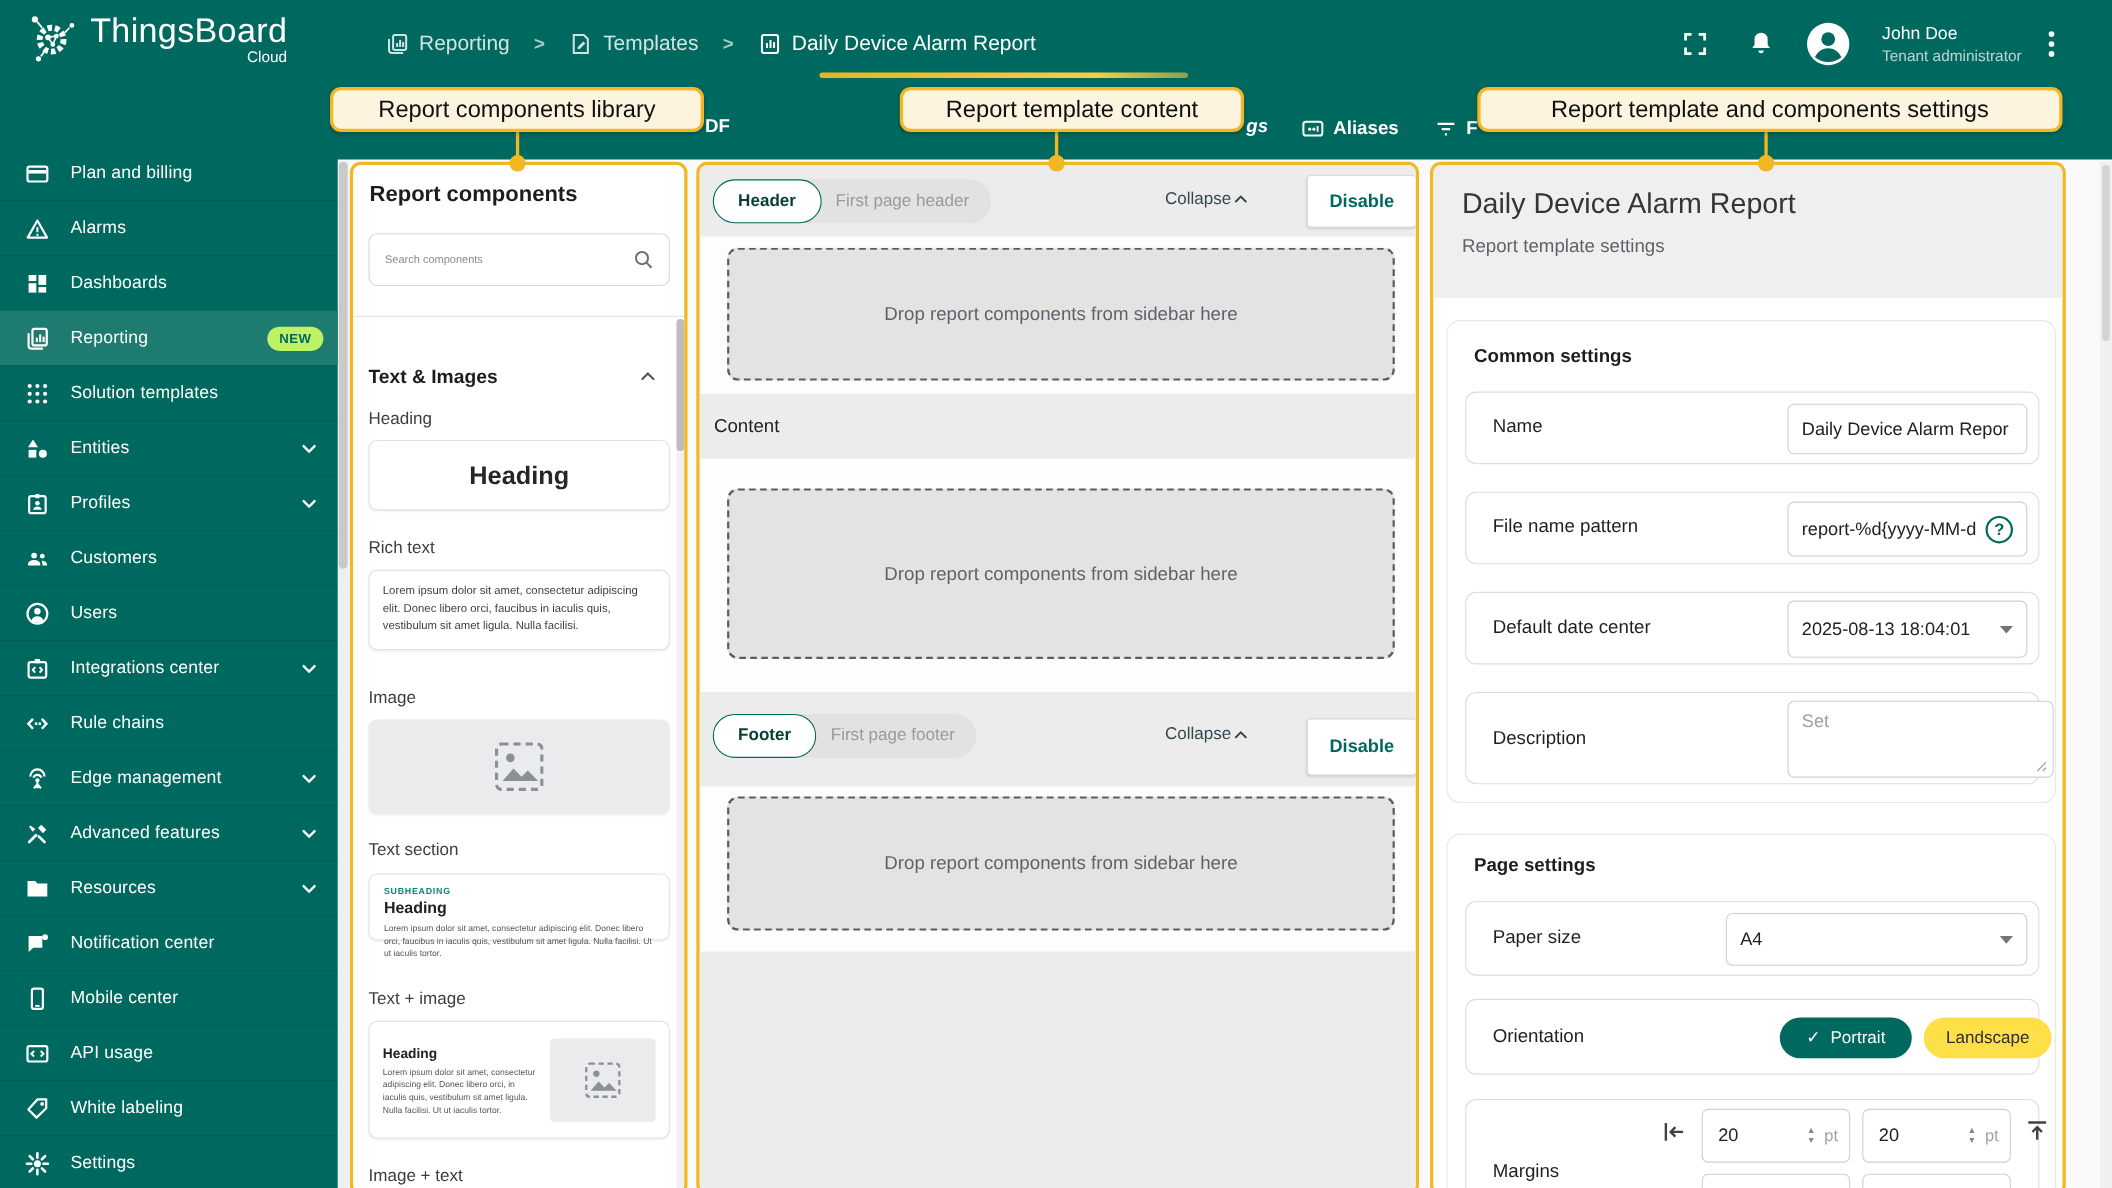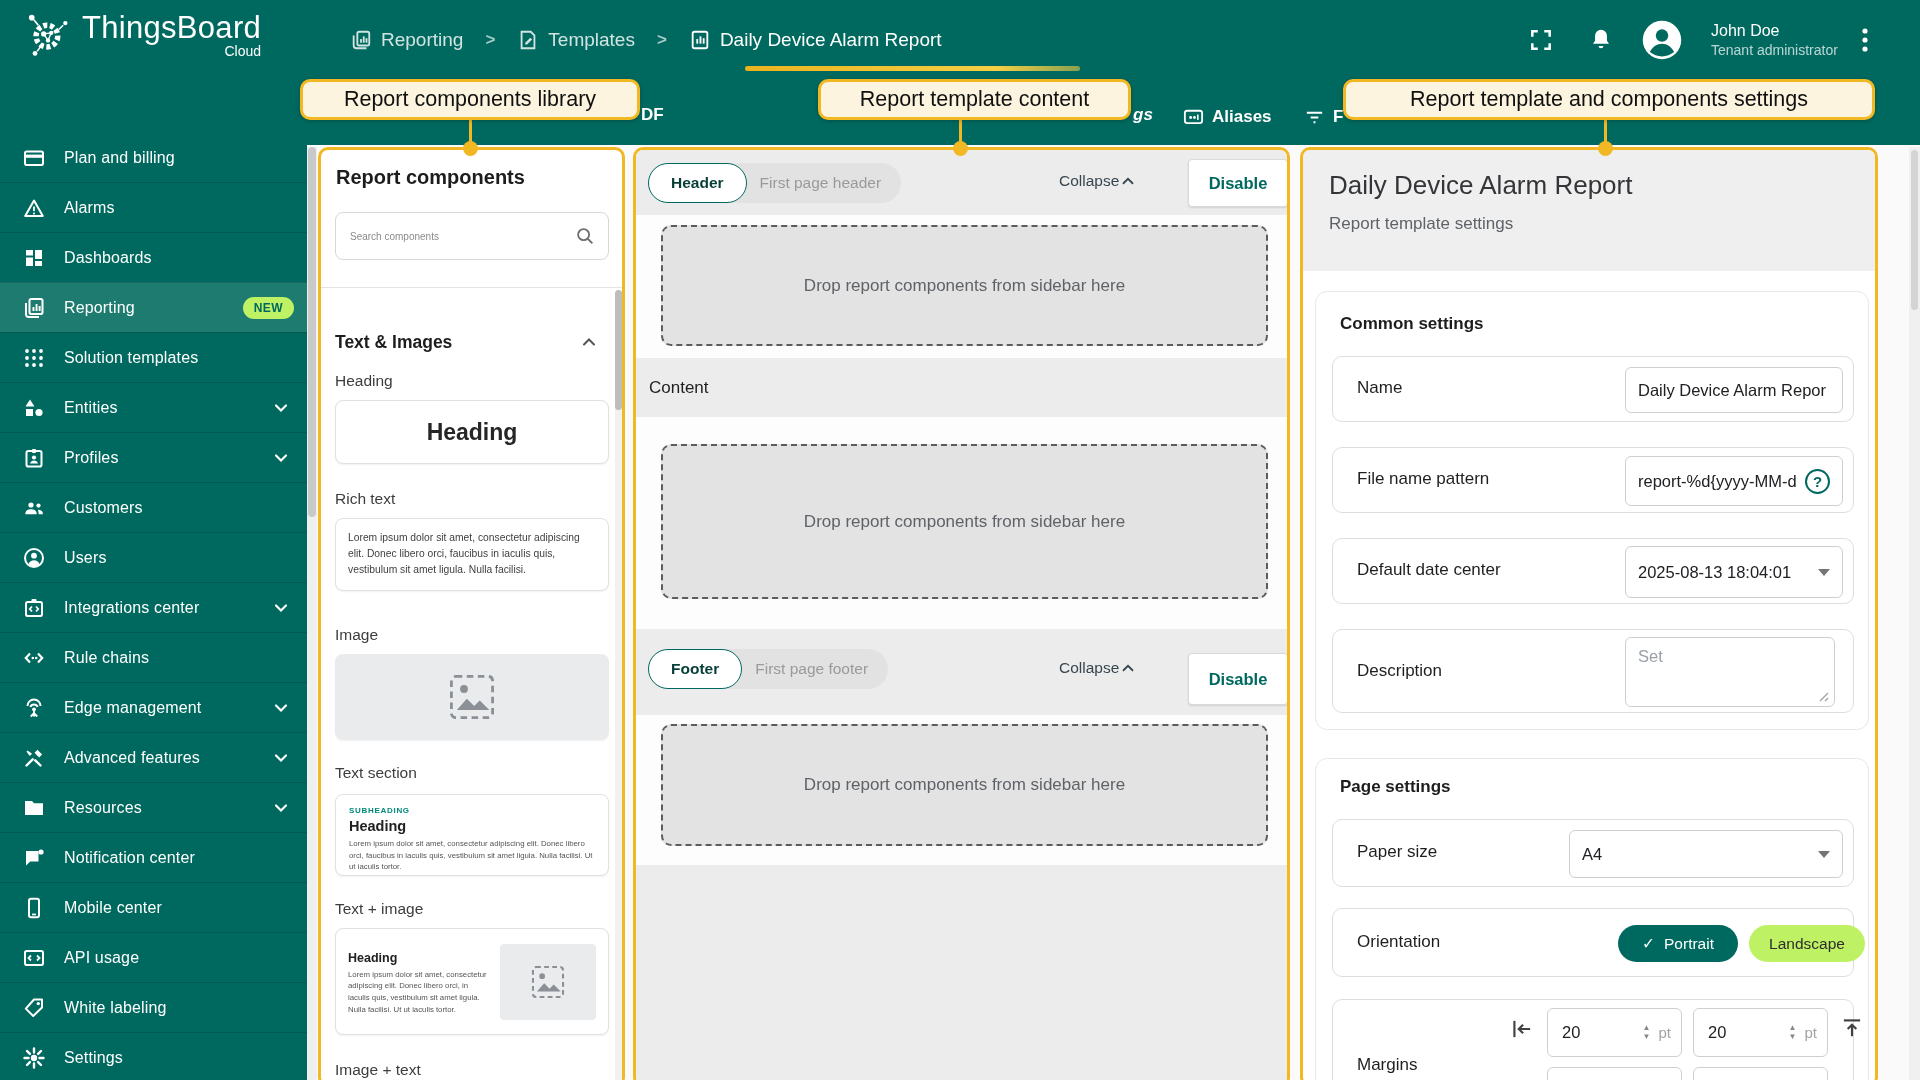--- a/index.html
+++ b/index.html
@@ -88,21 +88,21 @@
   .card-h{position:absolute;left:24px;font-size:17px;font-weight:700;color:#1d1d1d;}
   .row{position:absolute;left:16px;width:522px;border:1px solid #ddd;border-radius:10px;}
   .row-label{position:absolute;left:24px;font-size:17px;color:#1f1f1f;}
   .ctl{position:absolute;border:1px solid #cfcfcf;border-radius:6px;background:#fff;display:flex;align-items:center;padding:0 12px;font-size:16.5px;color:#202124;}
   .ctl .caret{margin-left:auto;width:0;height:0;border-left:6px solid transparent;border-right:6px solid transparent;border-top:7px solid #757575;}
   .help{margin-left:auto;width:25px;height:25px;border:2px solid var(--teal);border-radius:50%;color:var(--teal);font-weight:700;font-size:15px;display:flex;align-items:center;justify-content:center;flex:none;}
   .ph{color:#9aa0a6;}
   .resize-h{position:absolute;right:5px;bottom:4px;width:10px;height:10px;}
   .pill{position:absolute;height:37px;border-radius:19px;display:flex;align-items:center;justify-content:center;gap:9px;font-size:15.5px;cursor:pointer;}
   .pill.on{background:var(--teal);color:#fff;}
-  .pill.off{background:#bef264;color:#2d2d2d;}
+  .pill.off{background:#fde047;color:#2d2d2d;}
   .m-input{position:absolute;width:135px;height:49px;border:1px solid #cfcfcf;border-radius:6px;background:#fff;display:flex;align-items:center;padding:0 10px 0 14px;font-size:16.5px;}
   .stepper{margin-left:auto;display:flex;flex-direction:column;gap:1px;color:#888;font-size:8px;line-height:8px;}
   .unit{color:#a3a3a3;font-size:15px;margin-left:8px;}
 
   
   .callout{position:absolute;top:79px;height:41px;background:var(--callout-bg);border:3px solid var(--yellow);border-radius:10px;display:flex;align-items:center;justify-content:center;font-size:21.5px;color:#101010;z-index:60;box-shadow:0 1px 4px rgba(0,0,0,.25);white-space:nowrap;}
   .conn{position:absolute;top:119px;width:3px;height:28px;background:var(--yellow);z-index:55;}
   .dot{position:absolute;top:141px;width:15px;height:15px;border-radius:50%;background:var(--yellow);z-index:56;}
 </style>
 </head>
@@ -500,21 +500,21 @@
     <span>
       <svg width="52" height="52" viewBox="0 0 24 24">
           <rect x="2.5" y="2.5" width="19" height="19" rx="2" fill="none" stroke="#8a9096" stroke-width="1.3" stroke-dasharray="3 2.1"></rect>
           <circle cx="8.3" cy="8.3" r="1.8" fill="#8a9096"></circle>
           <path d="M5 18l4.6-5.2 3.4 3.4 2.6-2.6L20 18z" fill="#8a9096"></path>
         </svg>
     </span>
   </div>
 
   <div class="abs pc-label" style="top:614px;">Text section</div>
-  <div class="abs pc-card" style="top:644px;height:82px;padding:11px 13px;">
+  <div class="abs pc-card" style="top:644px;height:61px;padding:11px 13px;">
     <div class="pc-sub">SUBHEADING</div>
     <div class="pc-h2">Heading</div>
     <div class="pc-tiny">Lorem ipsum dolor sit amet, consectetur adipiscing elit. Donec libero orci, faucibus in iaculis quis, vestibulum sit amet ligula. Nulla facilisi. Ut ut iaculis tortor.</div>
   </div>
 
   <div class="abs pc-label" style="top:750px;">Text + image</div>
   <div class="abs pc-card" style="top:778px;height:107px;display:flex;align-items:center;padding:12px;">
     <div style="flex:1;padding-right:10px;">
       <div class="pc-h2" style="font-size:12.5px;">Heading</div>
       <div class="pc-tiny">Lorem ipsum dolor sit amet, consectetur adipiscing elit. Donec libero orci, in iaculis quis, vestibulum sit amet ligula. Nulla facilisi. Ut ut iaculis tortor.</div>
@@ -600,21 +600,21 @@
     <div class="row" style="top:246px;height:66px;">
       <span class="row-label" style="top:21px;">Default date center</span>
       <div class="ctl" style="left:292px;top:7px;width:218px;height:52px;">
         <span>2025-08-13 18:04:01</span>
         <span class="caret"></span>
       </div>
     </div>
 
     <div class="row" style="top:337px;height:84px;">
       <span class="row-label" style="top:31px;">Description</span>
-      <div class="ctl" style="left:292px;top:7px;width:210px;height:70px;align-items:flex-start;padding-top:9px;">
+      <div class="ctl" style="left:292px;top:7px;width:242px;height:70px;align-items:flex-start;padding-top:9px;">
         <span class="ph">Set</span>
         <span class="resize-h">
           <svg width="10" height="10" viewBox="0 0 10 10">
               <path d="M9 1L1 9M9 6L6 9" stroke="#9e9e9e" stroke-width="1.2"></path>
             </svg>
         </span>
       </div>
     </div>
   </div>
 

